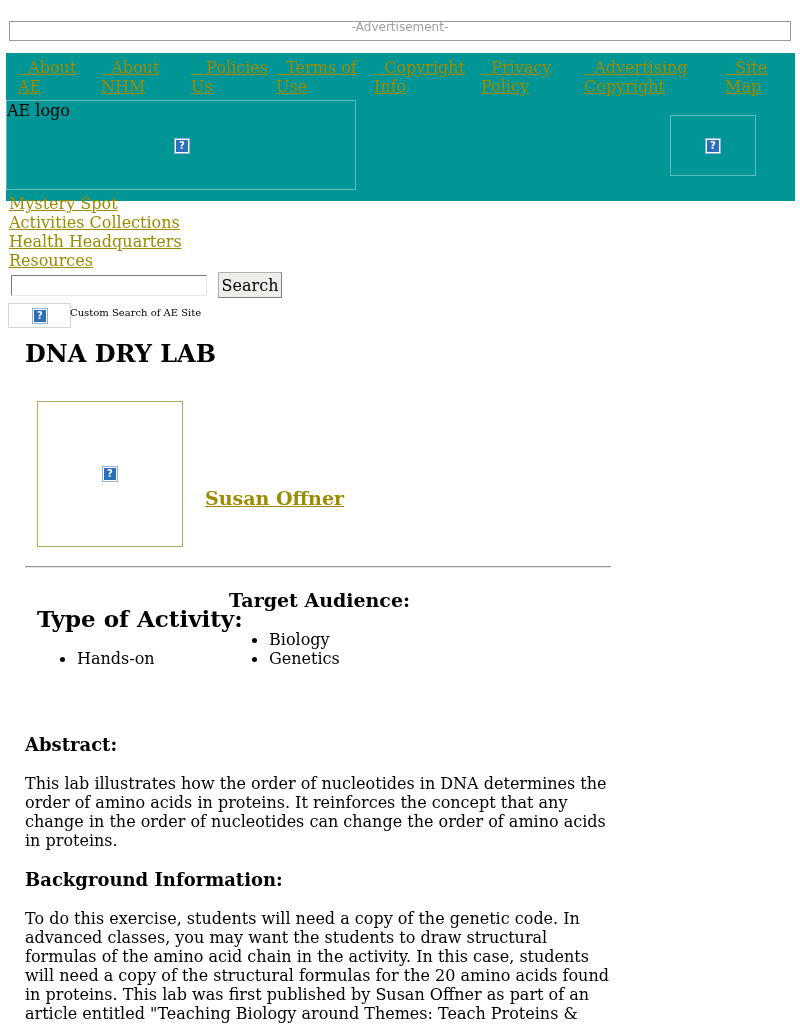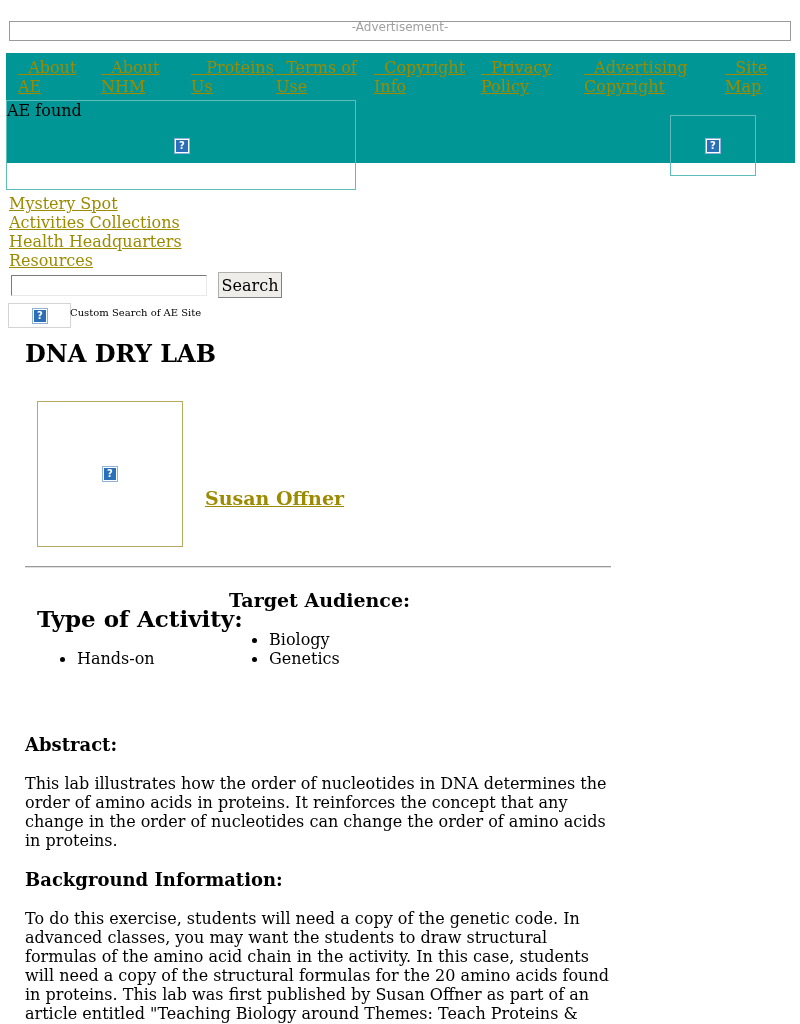--- a/index.html
+++ b/index.html
@@ -14,21 +14,21 @@
   .ad-box {
     position: absolute; left: 9px; top: 21px; width: 780px; height: 18px;
     border: 1px solid #9a9a9a; background: #fff;
   }
   .ad-label {
     position: absolute; left: 0; right: 0; top: 0; text-align: center;
     font-family: "DejaVu Sans", sans-serif; font-size: 12px; color: #a0a0a0;
     line-height: 11px;
   }
   .header {
-    position: absolute; left: 6px; top: 53px; width: 789px; height: 110px;
+    position: absolute; left: 6px; top: 53px; width: 789px; height: 148px;
     background: #009696;
   }
   .topnav { position: absolute; left: 0; top: 5px; width: 789px; height: 40px; }
   .topnav a {
     position: absolute; font-size: 16px; line-height: 19px;
     color: #9c8b00; white-space: pre;
   }
   .logo-box {
     position: absolute; left: 0; top: 47px; width: 348px; height: 88px;
     border: 1px solid #5fbcbc;
@@ -99,30 +99,30 @@
 <body>
 
 <div class="ad-box">
   <span class="ad-label">-Advertisement-</span>
 </div>
 
 <div class="header">
   <div class="topnav">
     <a href="#" style="left:12px;top:0;"><span>  About</span><br><span>AE</span></a>
     <a href="#" style="left:95px;top:0;"><span>  About</span><br><span>NHM</span></a>
-    <a href="#" style="left:185px;top:0;"><span>   Proteins</span><br><span>Us</span></a>
+    <a href="#" style="left:185px;top:0;"><span>   Policies</span><br><span>Us</span></a>
     <a href="#" style="left:270px;top:0;"><span>  Terms of</span><br><span>Use</span></a>
     <a href="#" style="left:368px;top:0;"><span>  Copyright</span><br><span>Info</span></a>
     <a href="#" style="left:475px;top:0;"><span>  Privacy</span><br><span>Policy</span></a>
     <a href="#" style="left:578px;top:0;"><span>  Advertising</span><br><span>Copyright</span></a>
     <a href="#" style="left:719px;top:0;"><span>  Site</span><br><span>Map</span></a>
   </div>
 
   <div class="logo-box">
-    <span class="logo-alt">AE found</span>
+    <span class="logo-alt">AE logo</span>
     <span class="broken-img" style="left:168px;top:38px;">?</span>
   </div>
 
   <div class="right-box">
     <span class="broken-img" style="left:35px;top:23px;">?</span>
   </div>
 </div>
 
 <div class="sidenav">
   <a href="#">Mystery Spot</a>

